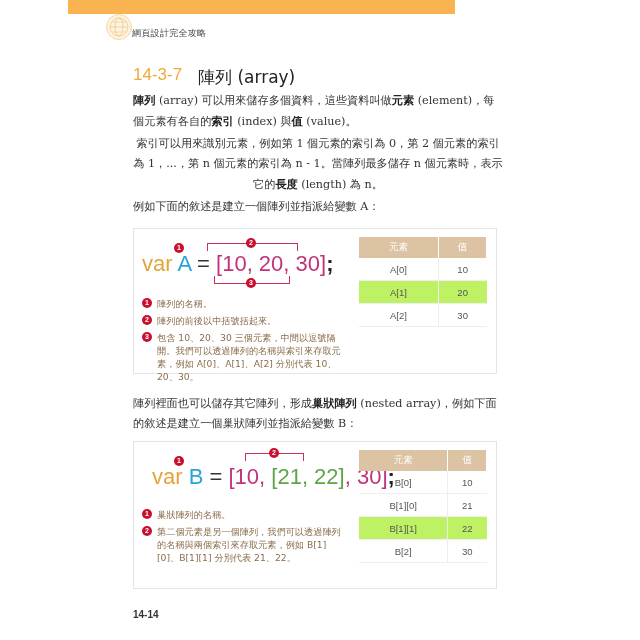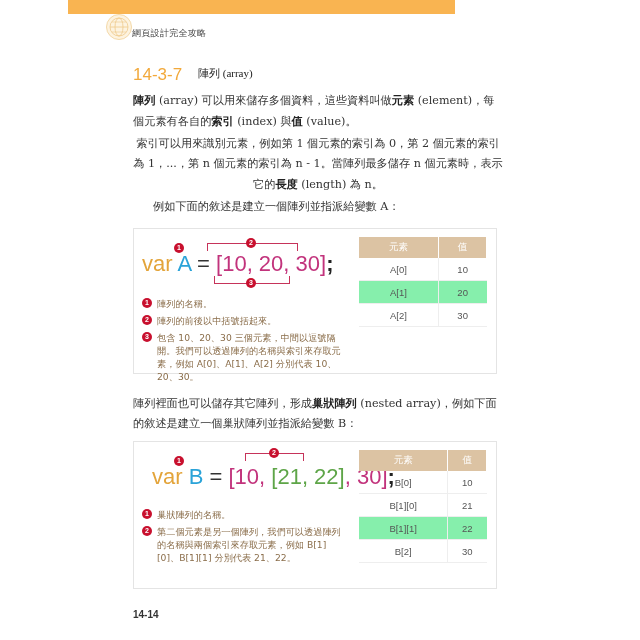--- a/index.html
+++ b/index.html
@@ -4,42 +4,42 @@
 <style>
   html, body { margin:0; padding:0; }
   body { width:640px; height:640px; background:#ffffff; position:relative; overflow:hidden;
          font-family: "DejaVu Sans", sans-serif; color:#333; }
   .topbar { position:absolute; left:68px; top:0; width:387px; height:14px; background:#f9b451; }
   .logo { position:absolute; left:106px; top:14px; width:24px; height:24px; border-radius:50%;
           border:1px solid #f4d9a9; background:#fdf3e0; }
   .logo svg { position:absolute; left:0; top:0; }
   .book-title { position:absolute; left:132px; top:27px; font-size:9px; color:#444; font-family:"DejaVu Serif", serif; letter-spacing:0.3px; }
   .sec-num { position:absolute; left:133px; top:65px; font-size:17px; color:#f2a93b; font-family:"Liberation Sans", sans-serif; }
-  .sec-title { position:absolute; left:198px; top:66px; font-size:11px; color:#222;font-family:Liberation Serif, serif; }
+  .sec-title { position:absolute; left:198px; top:66px; font-size:17px; color:#222; }
   .para { position:absolute; left:133px; width:370px; font-size:11.2px; line-height:20px; color:#333; font-family:"DejaVu Serif", serif; }
   .para b { font-weight:bold; color:#222; }
   .box { position:absolute; left:133px; width:362px; border:1px solid #e4e4e4; background:#fff; }
   .code { position:absolute; font-family:"Liberation Sans", sans-serif; font-size:22px; white-space:nowrap; }
   .kw { color:#e3a43a; }
   .var { color:#2aa3d8; }
   .eq { color:#333; }
   .arr { color:#c2337c; }
   .inner { color:#5ea548; }
   .semi { color:#222; font-weight:bold; }
   .badge { position:absolute; width:10px; height:10px; border-radius:50%; background:#c8102e; color:#fff;
            font-size:7px; line-height:10px; text-align:center; font-weight:bold; font-family:"Liberation Sans", sans-serif; }
   .bracket { position:absolute; border:1.5px solid #c6335a; }
   .notes { position:absolute; font-size:9.2px; line-height:13px; color:#8a6d4a; }
   .note { position:relative; padding-left:15px; margin-bottom:4px; }
   .note .badge { left:0; top:1px; }
   .tbl { position:absolute; border-collapse:collapse; font-family:"Liberation Sans", sans-serif; font-size:9.5px; color:#555; }
   .tbl th { background:#dcc3a3; color:#fff; font-weight:normal; height:19px; border-right:1px solid #fff; }
   .tbl td { height:20px; text-align:center; border-bottom:1px solid #eee; }
   .tbl td:first-child { border-right:1px solid #eee; }
-  .tbl tr.alt td { background:#86efac; }
+  .tbl tr.alt td { background:#bef264; }
   .pagenum { position:absolute; left:133px; top:609px; font-size:10px; font-weight:bold; color:#333; font-family:"Liberation Sans", sans-serif; }
 </style>
 </head>
 <body>
 
 <div class="topbar"></div>
 <div class="logo">
   <svg width="24" height="24" viewBox="0 0 24 24">
     <circle cx="12" cy="12" r="9" fill="none" stroke="#efc98a" stroke-width="0.8"></circle>
     <ellipse cx="12" cy="12" rx="4" ry="9" fill="none" stroke="#efc98a" stroke-width="0.8"></ellipse>
@@ -54,21 +54,21 @@
 <div class="sec-title">陣列 (array)</div>
 
 <div class="para" style="top:90px;">
   <b>陣列</b><span> (array) 可以用來儲存多個資料，這些資料叫做</span><b>元素</b><span> (element)，每個元素有各自的</span><b>索引</b><span> (index) 與</span><b>值</b><span> (value)。</span>
 </div>
 
 <div class="para" style="top:134px;text-align:center;">
   <span>索引可以用來識別元素，例如第 1 個元素的索引為 0，第 2 個元素的索引為 1，...，第 n 個元素的索引為 n - 1。當陣列最多儲存 n 個元素時，表示它的</span><b>長度</b><span> (length) 為 n。</span>
 </div>
 
-<div class="para" style="top:197px;margin-left:20px;">例如下面的敘述是建立一個陣列並指派給變數 A：</div>
+<div class="para" style="top:197px;">例如下面的敘述是建立一個陣列並指派給變數 A：</div>
 
 <div class="box" style="top:228px; height:144px;">
   <div class="code" style="left:8px; top:22px;">
     <span class="kw">var</span>
     <span class="var">A</span>
     <span class="eq">=</span>
     <span class="arr">[10, 20, 30]</span><span class="semi">;</span>
   </div>
   <div class="badge" style="left:40px; top:14px;">1</div>
   <div class="bracket" style="left:73px; top:14px; width:89px; height:7px; border-bottom:none;"></div>

